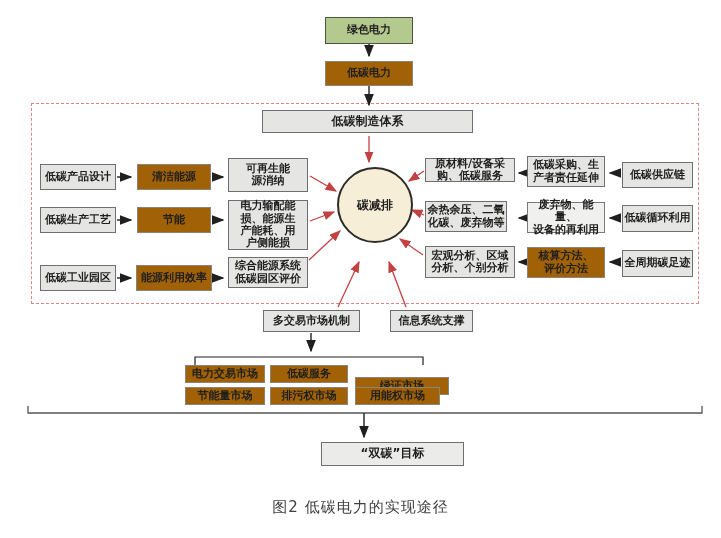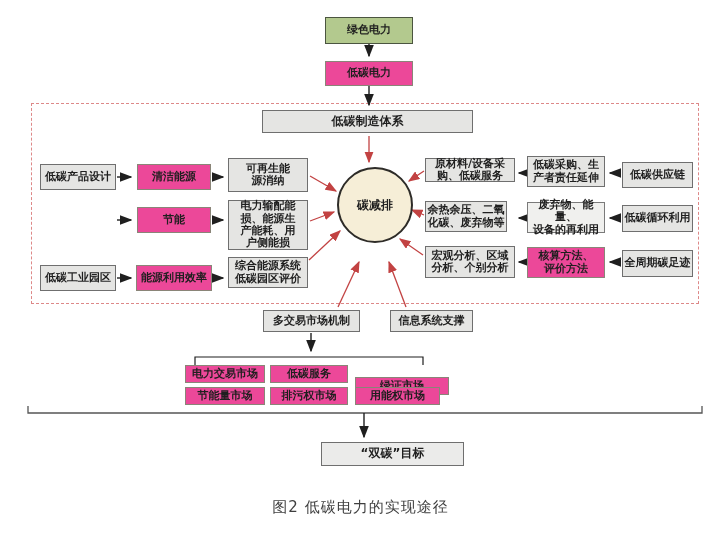--- a/index.html
+++ b/index.html
@@ -7,21 +7,21 @@
     position:relative;width:721px;height:538px;background:#ffffff;
     font-family:"DejaVu Sans",sans-serif;overflow:hidden;
   }
   .box{
     position:absolute;box-sizing:border-box;
     display:flex;align-items:center;justify-content:center;
     text-align:center;font-size:11px;font-weight:bold;color:#1f1f1f;
     line-height:1.12;white-space:pre-line;padding:0 1px;
   }
   .gray {background:#e5e5e3;border:1px solid #6f6f6f;}
-  .cream{background:#ec4899;border:1px solid #8a8578;text-align:center;}
+  .cream{background:#a16207;border:1px solid #8a8578;text-align:center;}
   .light{background:#f0f0ee;border:1px solid #7a7a7a;}
   .lgray{background:#ebebea;border:1px solid #6f6f6f;margin-left:28px;}
   .green{background:#b3c98e;border:1px solid #4b5540;}
   .circle{
     position:absolute;box-sizing:border-box;border-radius:50%;
     background:#f6eed7;border:2px solid #2e2c28;
     display:flex;align-items:center;justify-content:center;
     font-size:12px;font-weight:bold;color:#1f1f1f;
   }
   .dashed-frame{
@@ -42,20 +42,21 @@
 
   <div class="dashed-frame"></div>
 
   <div class="box green node" style="left:325px;top:17px;width:88px;height:27px">绿色电力</div>
   <div class="box cream node" style="left:325px;top:61px;width:88px;height:25px">低碳电力</div>
   <div class="box gray node" style="left:262px;top:110px;width:211px;height:23px;font-size:12px">低碳制造体系</div>
 
   <div class="circle node" style="left:337px;top:167px;width:76px;height:76px">碳减排</div>
 
   <div class="box gray node" style="left:40px;top:164px;width:76px;height:26px">低碳产品设计</div>
+  <div class="box gray node" style="left:40px;top:207px;width:76px;height:26px">低碳生产工艺</div>
   <div class="box gray node" style="left:40px;top:265px;width:76px;height:26px">低碳工业园区</div>
 
   <div class="box cream node" style="left:137px;top:207px;width:74px;height:26px">节能</div>
   <div class="box cream node" style="left:137px;top:164px;width:74px;height:26px">清洁能源</div>
   <div class="box cream node" style="left:136px;top:265px;width:76px;height:26px">能源利用效率</div>
 
   <div class="box gray node" style="left:228px;top:158px;width:80px;height:34px">可再生能
 源消纳</div>
   <div class="box gray node" style="left:228px;top:200px;width:80px;height:50px">电力输配能
 损、能源生

